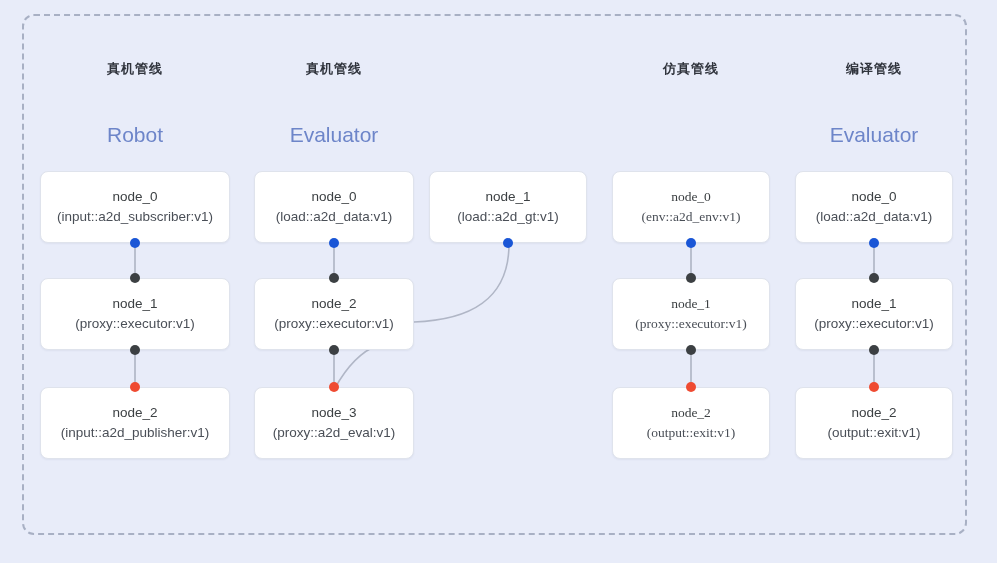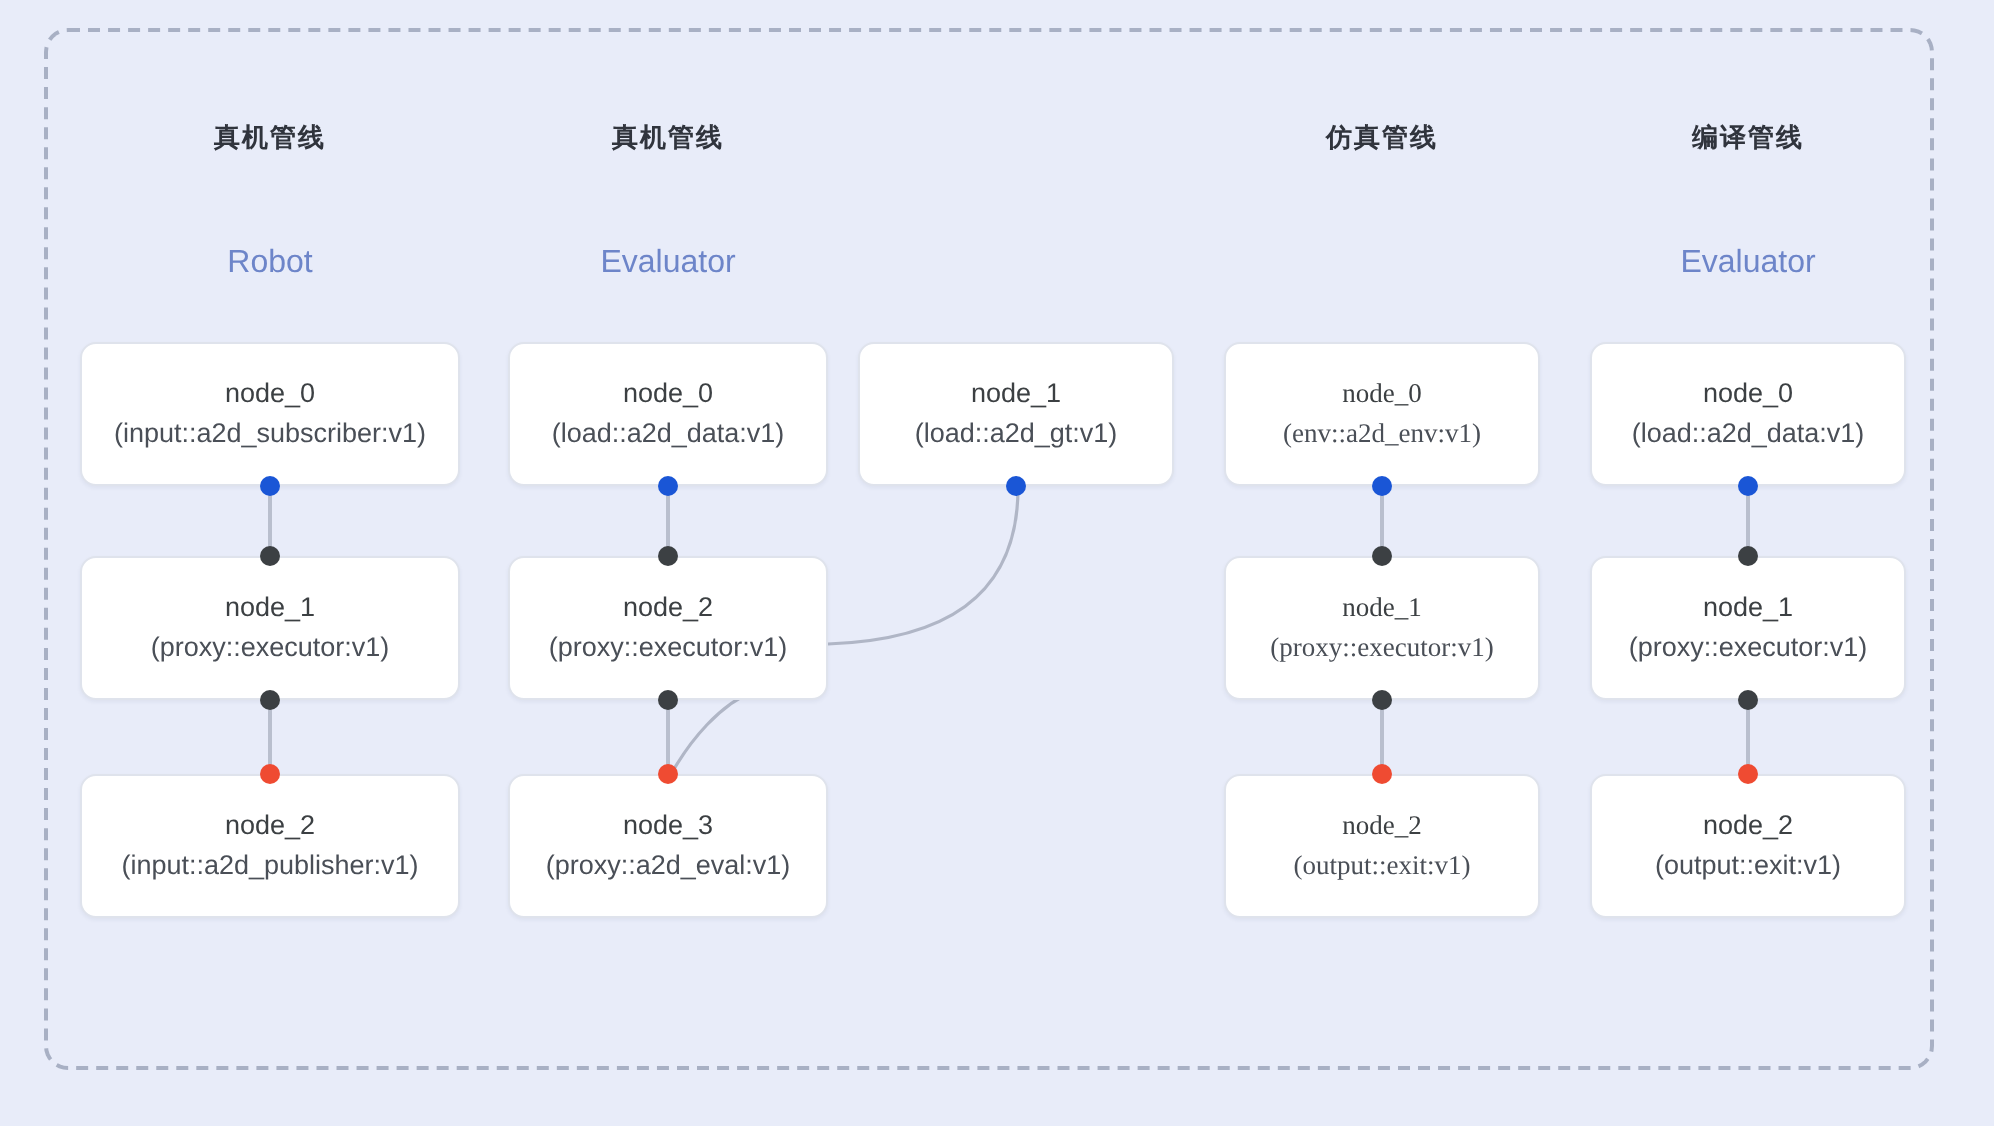--- a/index.html
+++ b/index.html
@@ -41,21 +41,21 @@
     font-size: 13px;
     font-weight: bold;
     color: #30343d;
     letter-spacing: 1px;
   }
   .col-title-en {
     position: absolute;
     width: 100%;
     text-align: center;
     top: 123px;
-    font-size: 16px;
+    font-size: 21px;
     font-weight: normal;
     color: #6d85c9;
   }
   .node {
     position: absolute;
     box-sizing: border-box;
     background: #ffffff;
     border: 1px solid #dfe3ec;
     border-radius: 8px;
     box-shadow: 0 1px 2px rgba(40,50,80,0.06);

